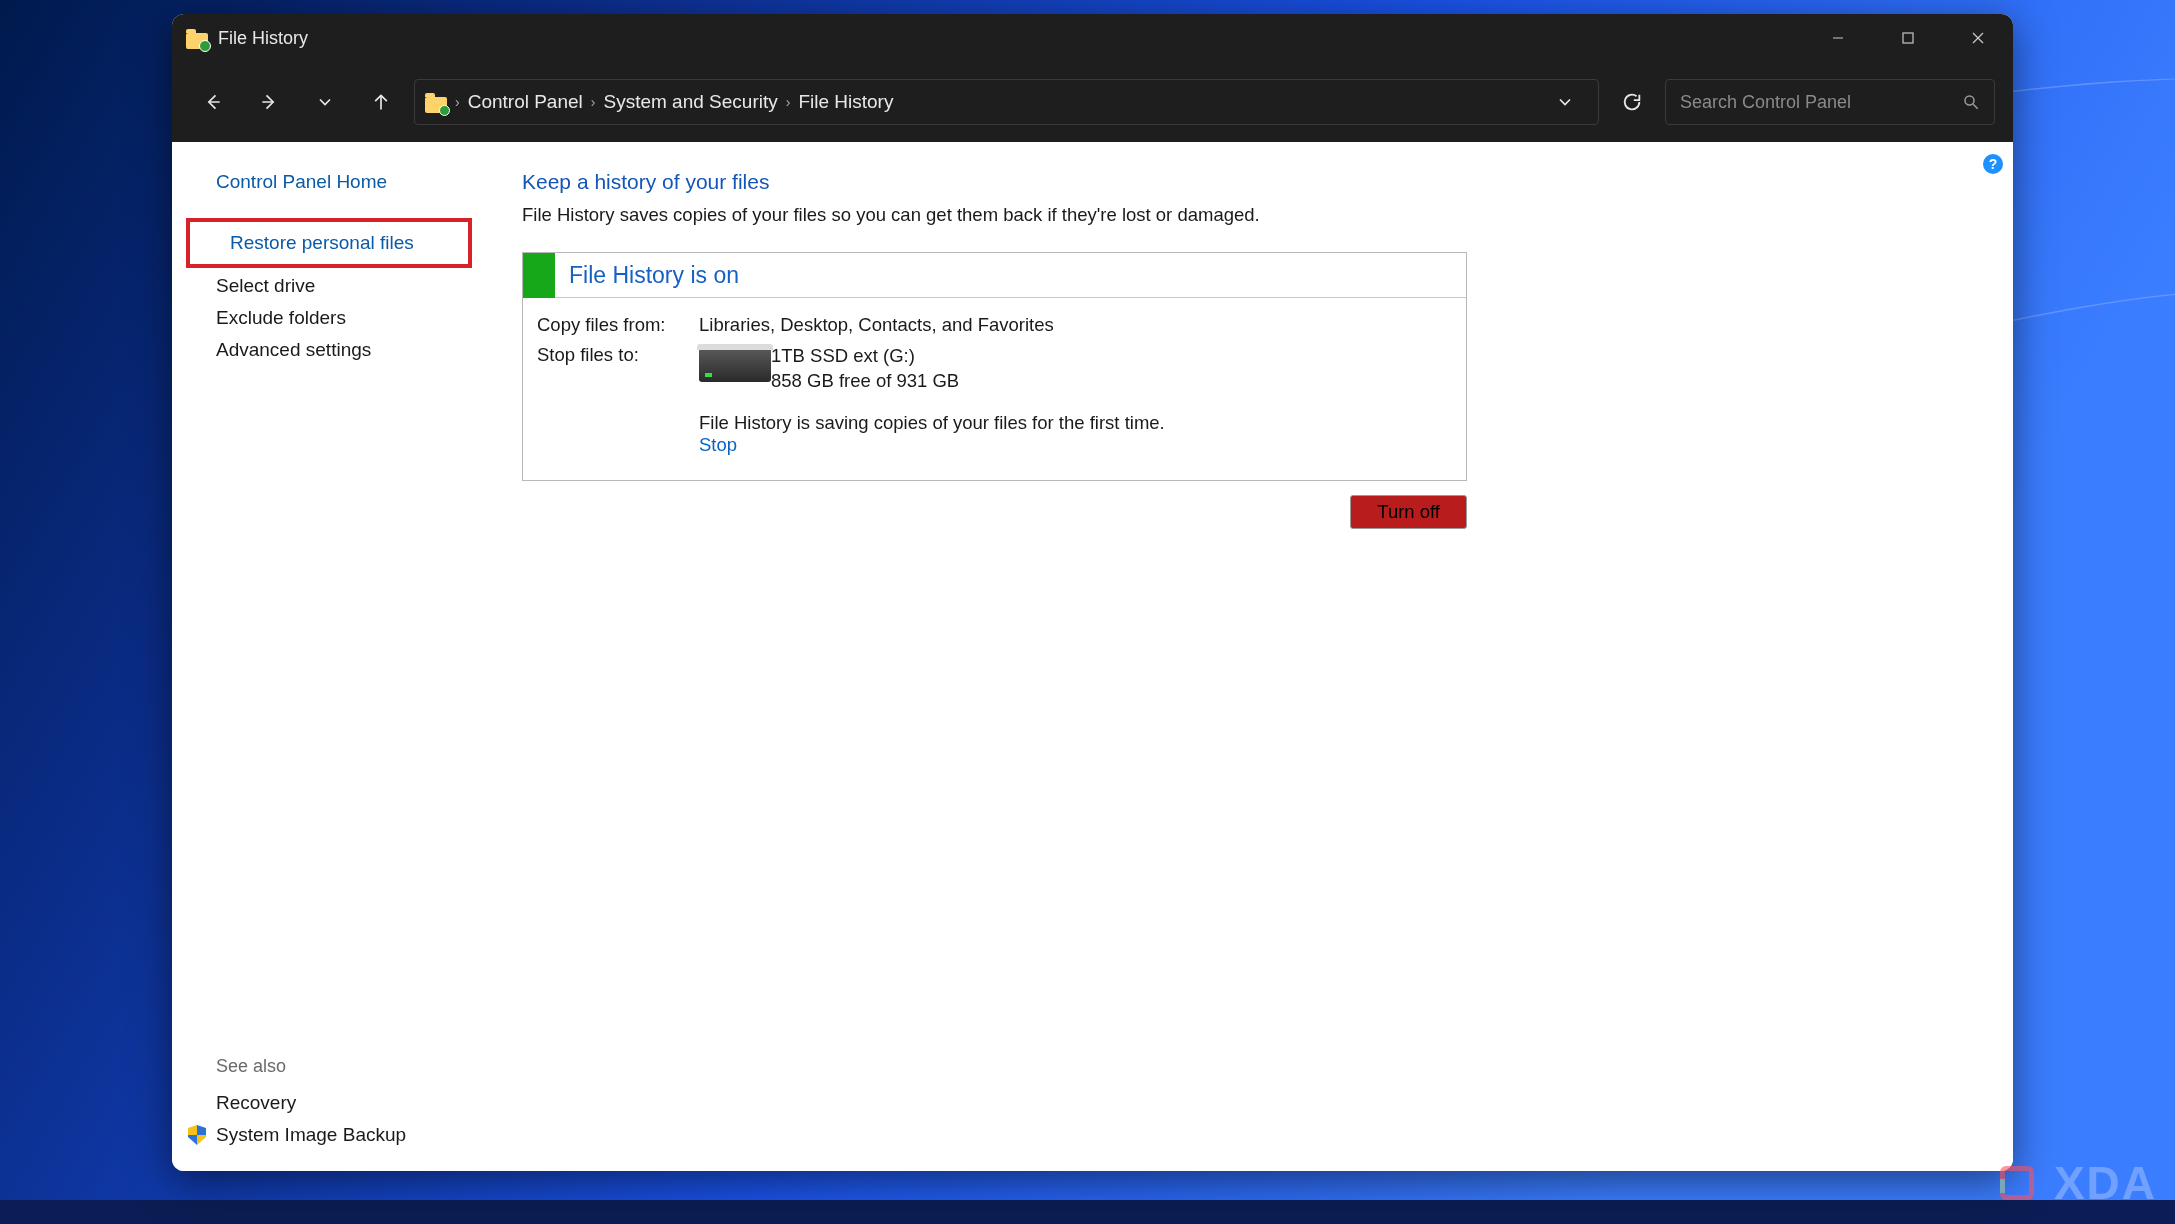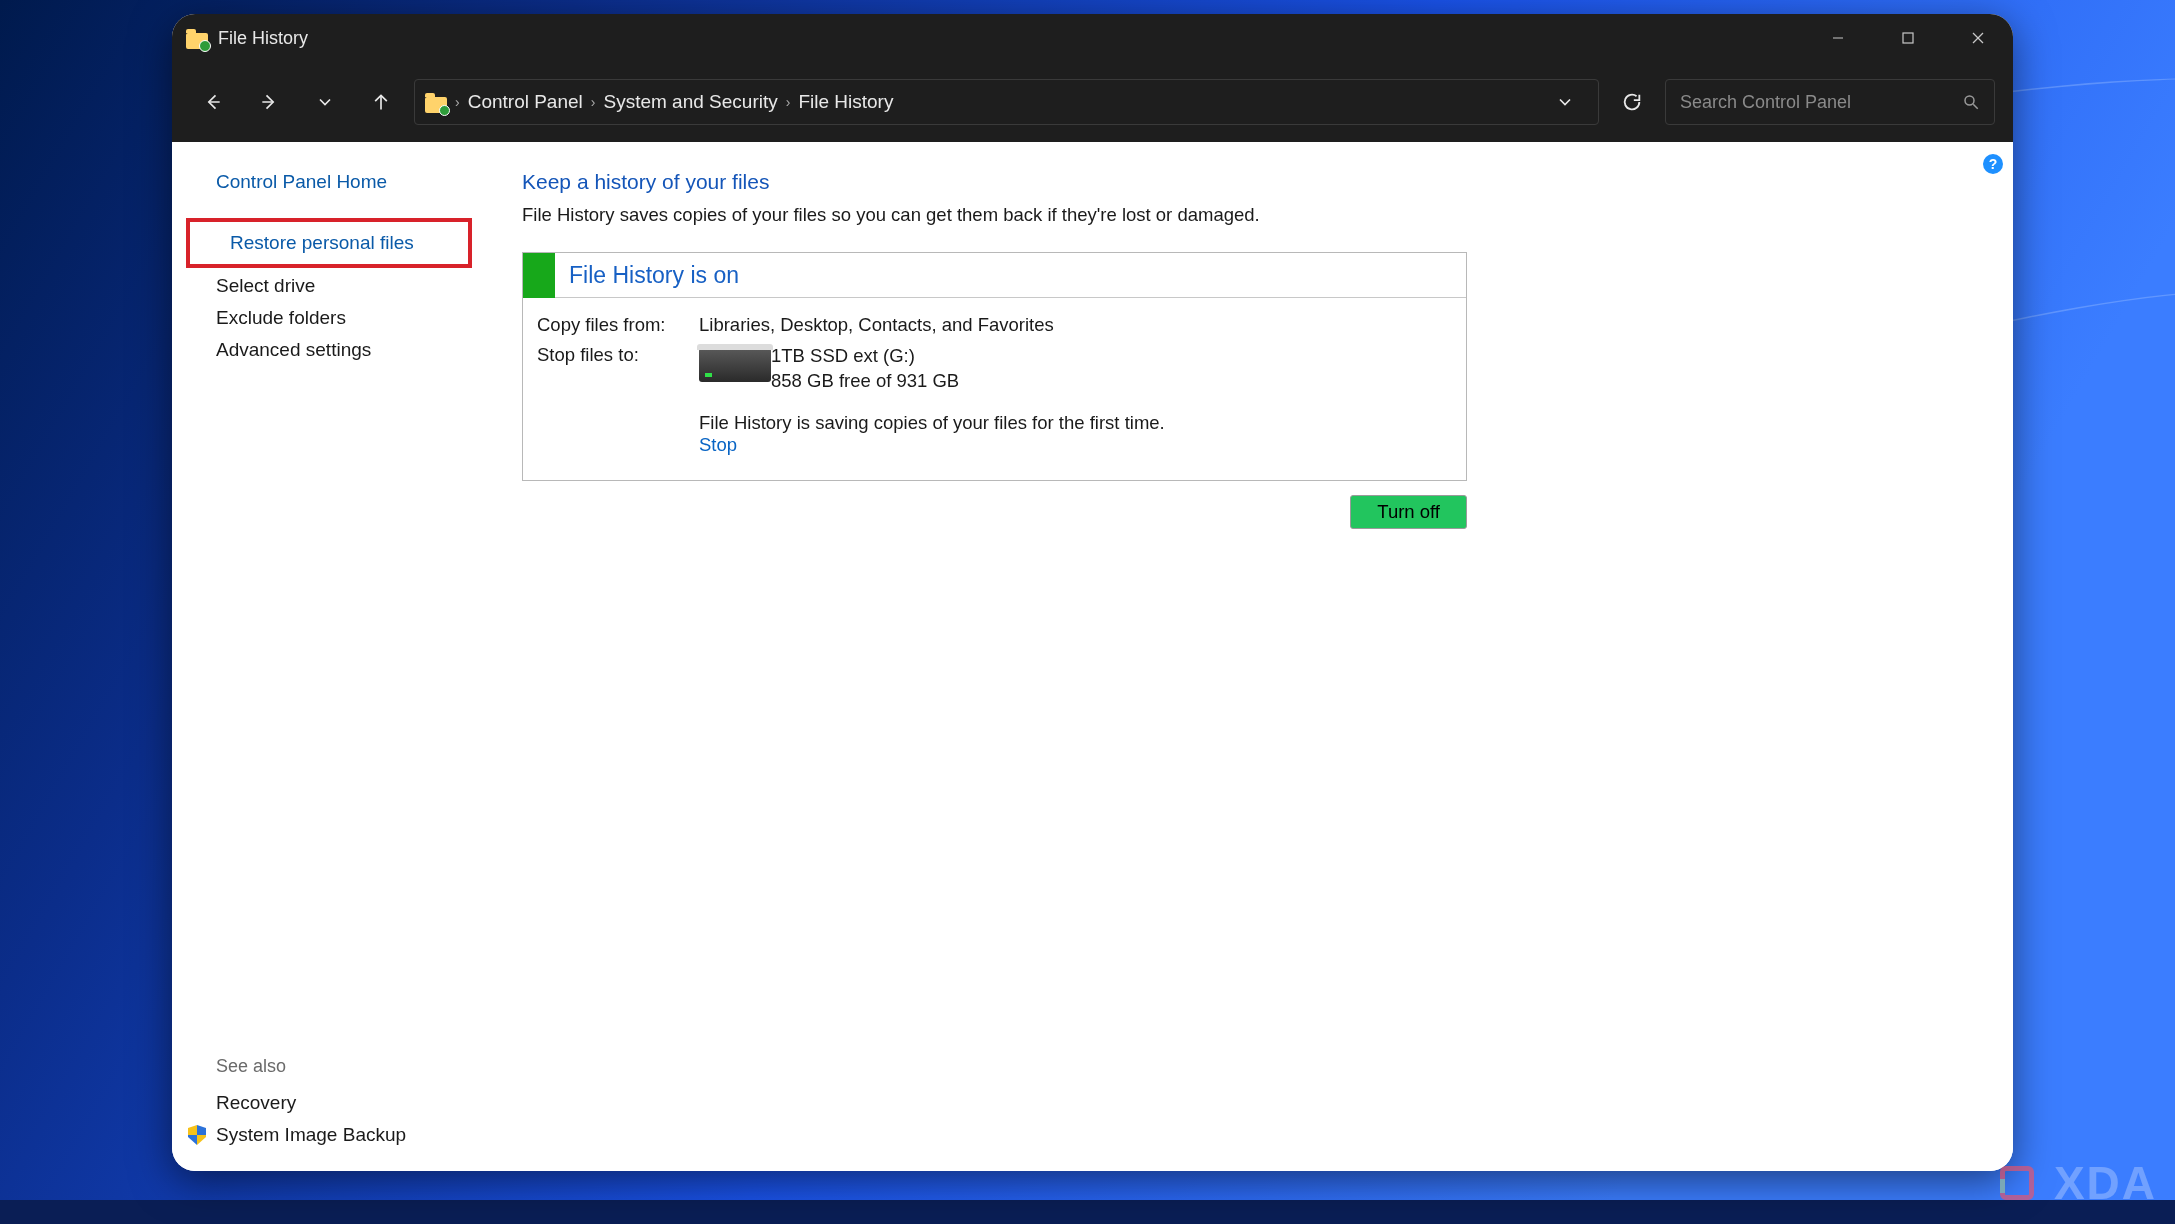--- a/index.html
+++ b/index.html
@@ -24,21 +24,21 @@
   .wallpaper-lines::after { top:420px; transform:rotate(-18deg); }
   .taskbar {
     position:absolute; bottom:0; left:0; right:0; height:24px;
     background:#0a1e55;
   }
   .window {
     position:absolute;
     left:172px; top:14px;
     width:1841px; height:1157px;
     background:#fff;
-    border-radius:23px;
+    border-radius:12px;
     overflow:hidden;
     box-shadow:0 10px 40px rgba(0,0,0,.5);
     display:flex; flex-direction:column;
   }
   .titlebar {
     height:48px; background:#1e1e1e; color:#e8e8e8;
     display:flex; align-items:center; justify-content:space-between;
     padding-left:14px;
   }
   .titlebar-left { display:flex; align-items:center; gap:10px; }
@@ -100,21 +100,21 @@
   .row { display:flex; margin-bottom:8px; }
   .row-label { width:162px; flex-shrink:0; }
   .drive-row { display:flex; align-items:flex-start; }
   .drive-icon { width:72px; height:34px; background:linear-gradient(#5a5a5a,#2a2a2a); border-radius:3px; position:relative; margin-top:4px; }
   .drive-icon::after { content:""; position:absolute; left:6px; bottom:5px; width:7px; height:4px; background:#30e048; }
   .drive-icon::before { content:""; position:absolute; inset:-4px -2px auto -2px; height:6px; background:#dcdcdc; border-radius:3px 3px 0 0; }
   .drive-text div { line-height:1.35; }
   .saving-msg { margin-top:18px; }
   .stop-link { color:#0864c4; cursor:pointer; }
   .turnoff-row { width:945px; display:flex; justify-content:flex-end; margin-top:14px; }
-  .turnoff-btn { border:1px solid #9a9a9a; background:#22c55e; padding:5px 26px; font-size:18.5px; border-radius:3px; cursor:pointer; }
+  .turnoff-btn { border:1px solid #9a9a9a; background:#b91c1c; padding:5px 26px; font-size:18.5px; border-radius:3px; cursor:pointer; }
   .watermark { position:absolute; right:18px; bottom:14px; font-family:sans-serif; font-weight:800; font-size:46px; letter-spacing:2px; color:rgba(255,255,255,.28); display:flex; align-items:center; gap:20px;}
   .watermark .sq { width:34px; height:34px; border:5px solid rgba(255,80,90,.6); border-radius:6px; position:relative; }
   .watermark .sq::after { content:""; position:absolute; left:-5px; top:8px; width:5px; height:14px; background:rgba(100,200,200,.7);}
 </style>
 </head>
 <body>
 
 <div class="wallpaper-lines"></div>
 <div class="taskbar"></div>
 

